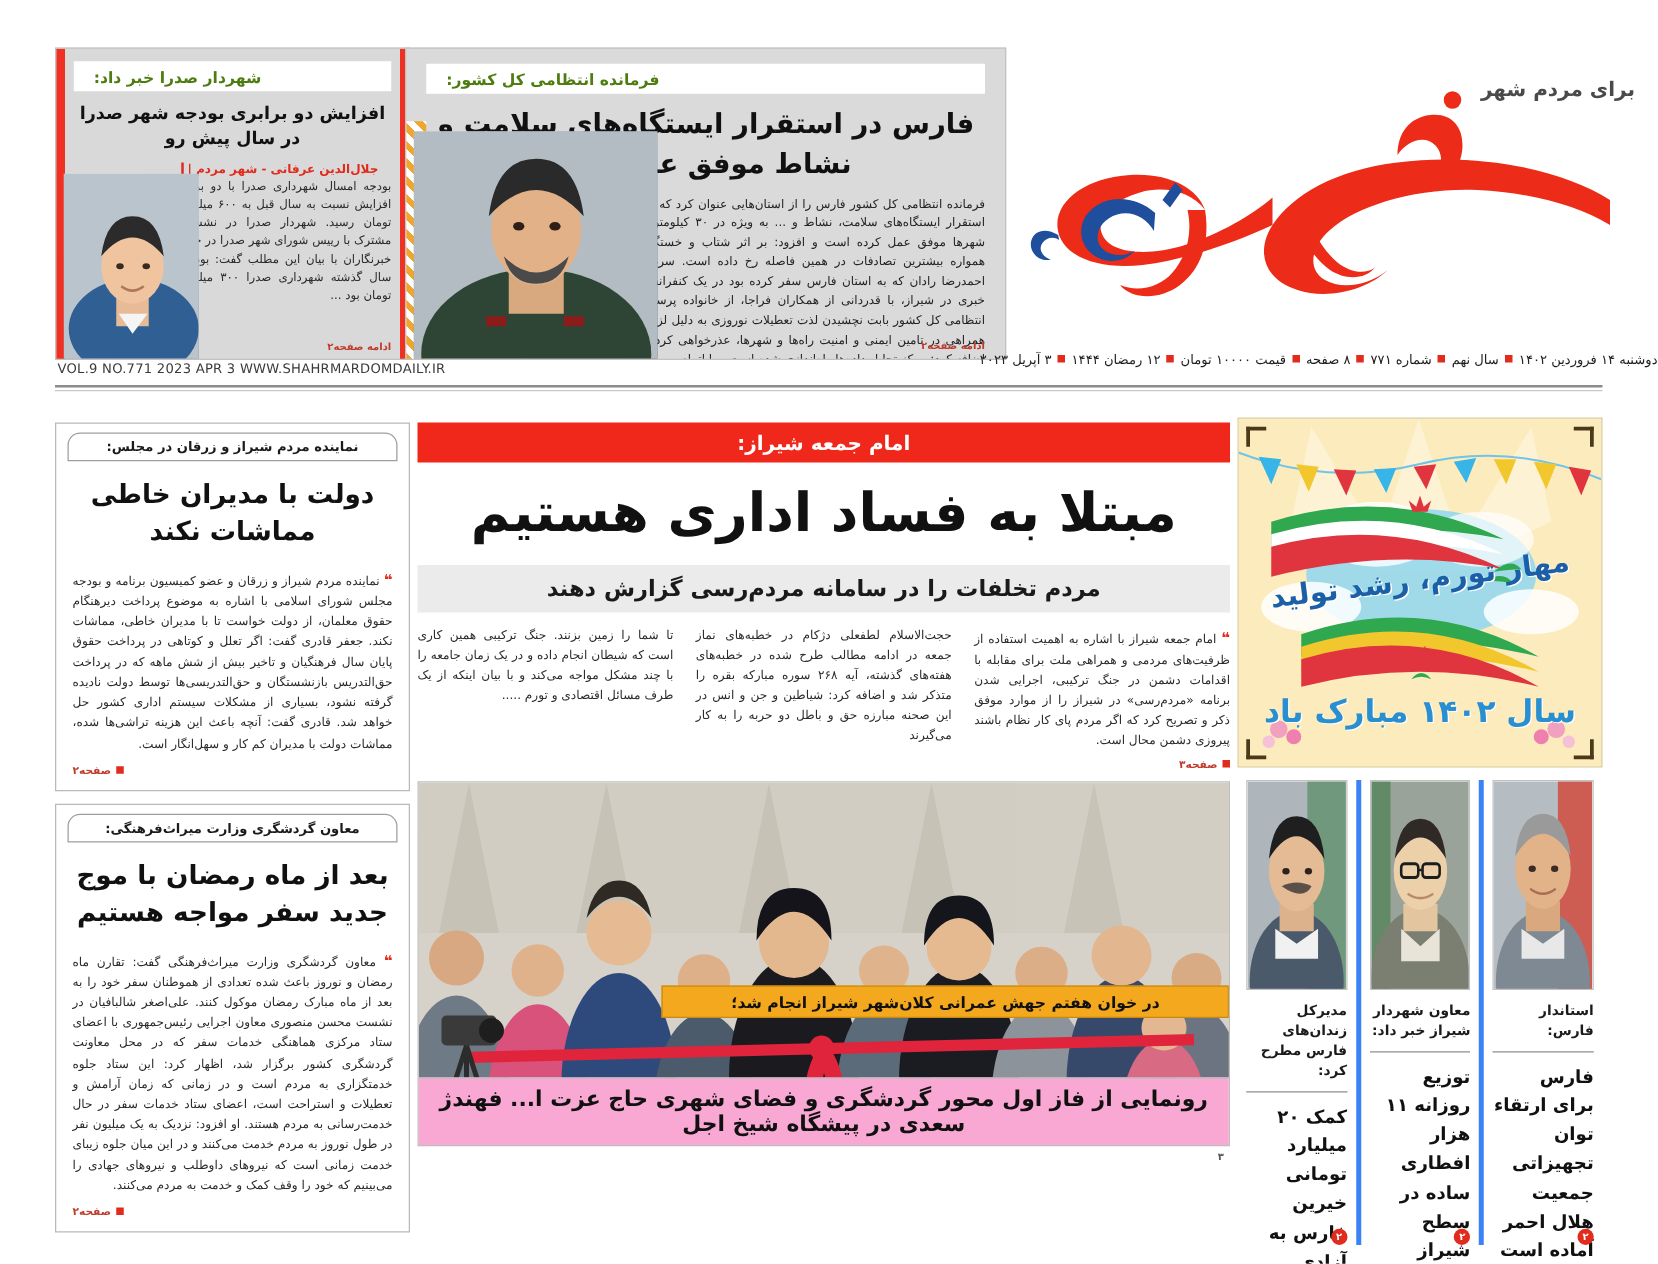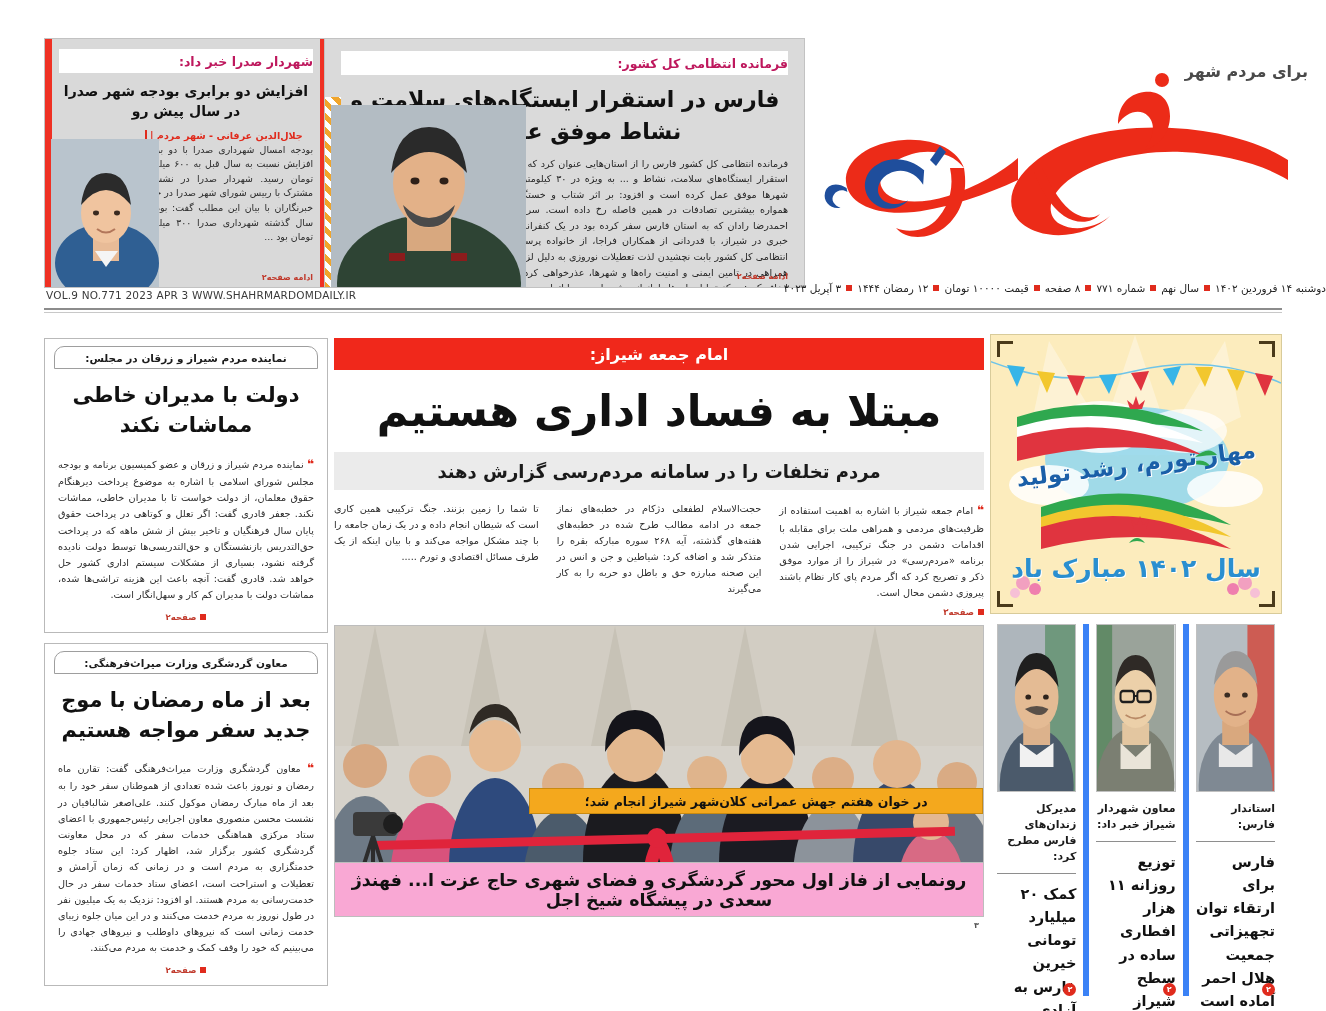--- a/index.html
+++ b/index.html
@@ -20,22 +20,22 @@
     position:absolute; left:44px; top:38px; width:284px; height:250px;
     background:#d9d9d9; border:1px solid #c2c2c2; overflow:hidden;
   }
   .teaser-left .accent-bar {
     position:absolute; right:0; top:0; width:7px; height:250px; background:#ef3124;
   }
   .teaser-left .accent-bar-l {
     position:absolute; left:0; top:0; width:7px; height:250px; background:#ef3124;
   }
   .kicker-white {
-    background:#fff; color:#be185d; font-weight:bold; font-size:12.5px;
-    text-align:right; padding:5px 0 4px; margin:10px 14px 0 14px;
+    background:#fff; color:#4d7c0f; font-weight:bold; font-size:12.5px;
+    text-align:left; padding:5px 16px 4px; margin:10px 14px 0 14px;
     letter-spacing:-.2px;
   }
   .teaser-left h2 {
     font-size:14px; font-weight:bold; color:#111; text-align:center;
     line-height:1.42; margin:9px 12px 0 12px; letter-spacing:-.4px;
   }
   .byline-red {
     color:#e02b1d; font-size:9.6px; font-weight:bold; text-align:left;
     margin:8px 14px 2px 100px; border-left:2px solid #e02b1d; padding-left:3px;
     direction:rtl;
@@ -114,21 +114,21 @@
   }
   .card h3 {
     font-size:21px; font-weight:bold; color:#111; text-align:center;
     line-height:1.45; margin:11px 12px 0; letter-spacing:-.5px;
   }
   .card .body {
     font-size:9.7px; line-height:1.67; color:#2b2b2b; text-align:justify;
     margin:13px 13px 0; direction:rtl;
   }
   .qmark { color:#e02b1d; font-weight:bold; font-size:12px; }
-  .pgmark { margin:8px 13px 0; font-size:8.5px; font-weight:bold; color:#c0392b; text-align:center; }
+  .pgmark { margin:8px 13px 0; font-size:8.5px; font-weight:bold; color:#c0392b; text-align:left; }
   .pgmark .sq { display:inline-block; width:6px; height:6px; background:#e02b1d; margin-left:4px; }
 
   
   .lead-kicker {
     background:#f0281b; color:#fff; font-weight:bold; font-size:16px;
     text-align:center; padding:7px 0 6px; letter-spacing:-.3px;
   }
   .lead-head {
     font-size:43px; font-weight:bold; color:#111; text-align:center;
     line-height:1.2; margin:16px 0 0; letter-spacing:-1.5px;
@@ -179,21 +179,21 @@
   }
   .ad-year {
     position:absolute; left:0; right:0; bottom:30px; text-align:center;
     font-size:25px; font-weight:bold; color:#2a8fd0; letter-spacing:-1px;
     text-shadow:1px 1px 0 #fff;
   }
 
   
   .tri { display:flex; direction:rtl; margin-top:10px; height:372px; }
   .tri .item { flex:1; position:relative; padding:0 7px; }
-  .tri .item + .item { border-right:6px solid #3b82f6; }
+  .tri .item + .item { border-right:4px solid #3b82f6; }
   .tri .ph { width:100%; height:168px; overflow:hidden; border:1px solid #c0c0c0; }
   .tri .kick {
     font-size:11px; font-weight:bold; color:#1b1b1b; text-align:right;
     margin-top:9px; line-height:1.45; letter-spacing:-.3px;
   }
   .tri .divider { height:1px; background:#8e8e8e; margin:8px 0 9px; }
   .tri .hl {
     font-size:14.5px; font-weight:bold; color:#111; text-align:right;
     line-height:1.6; letter-spacing:-.4px;
   }

